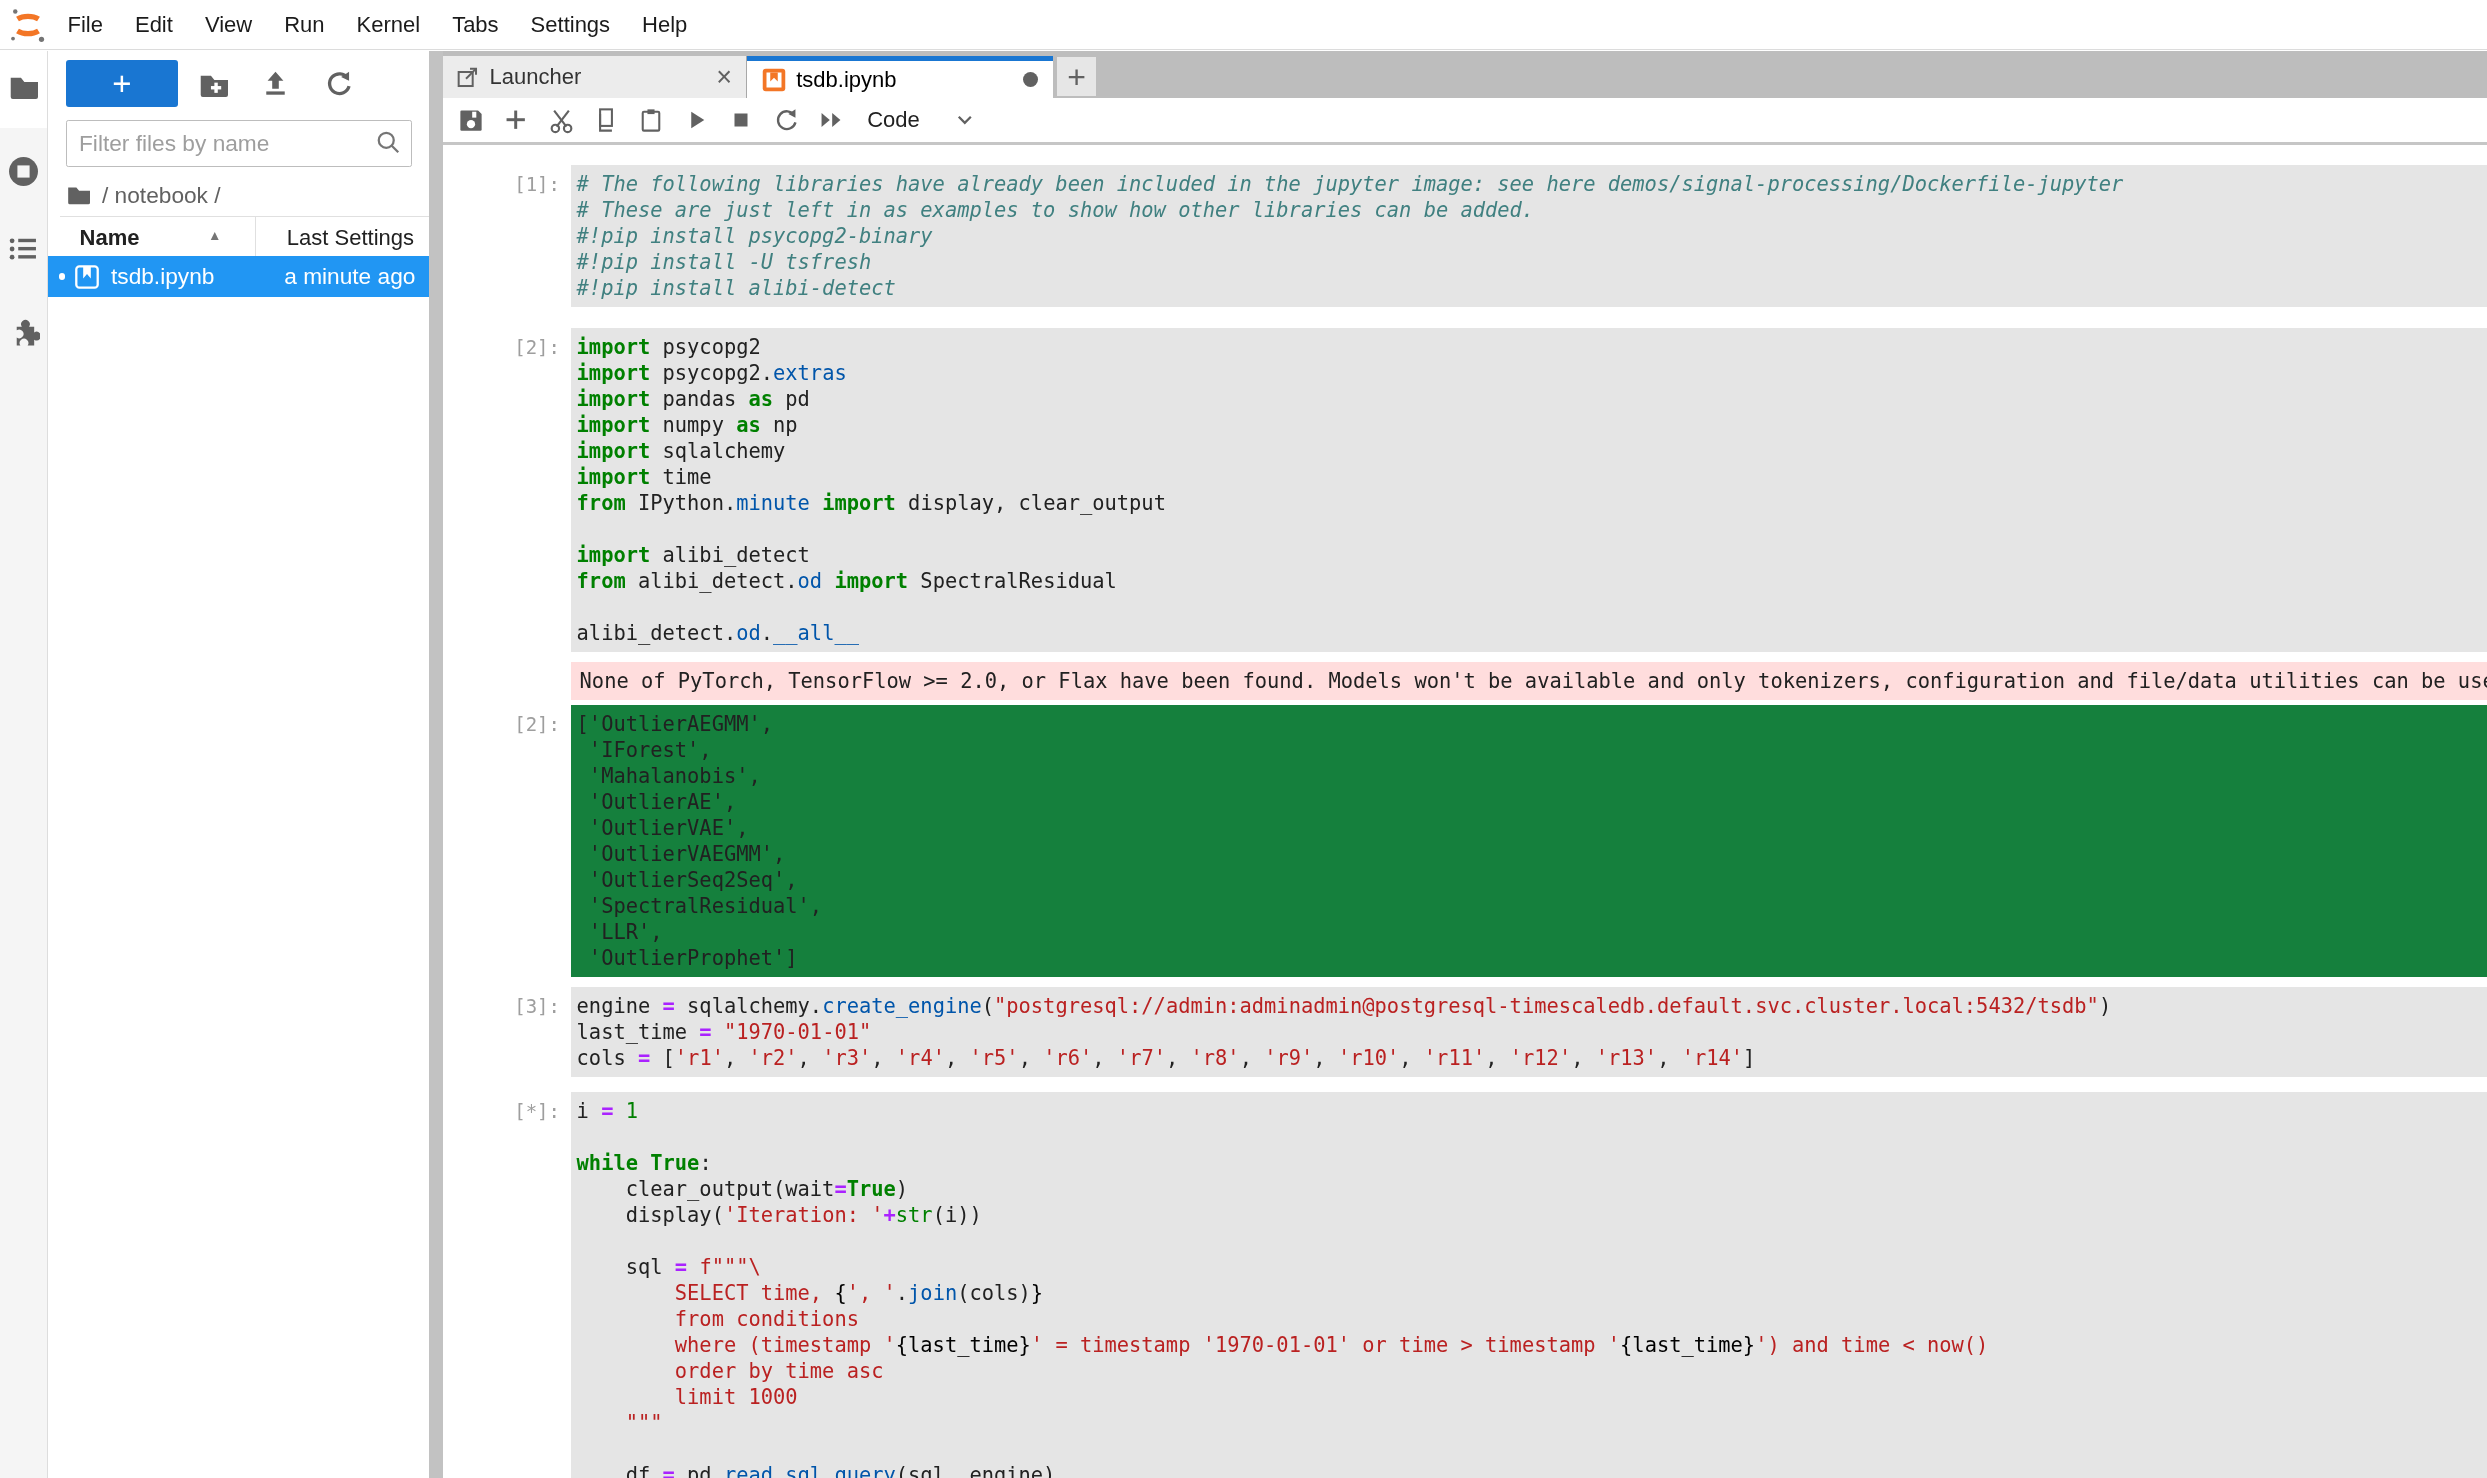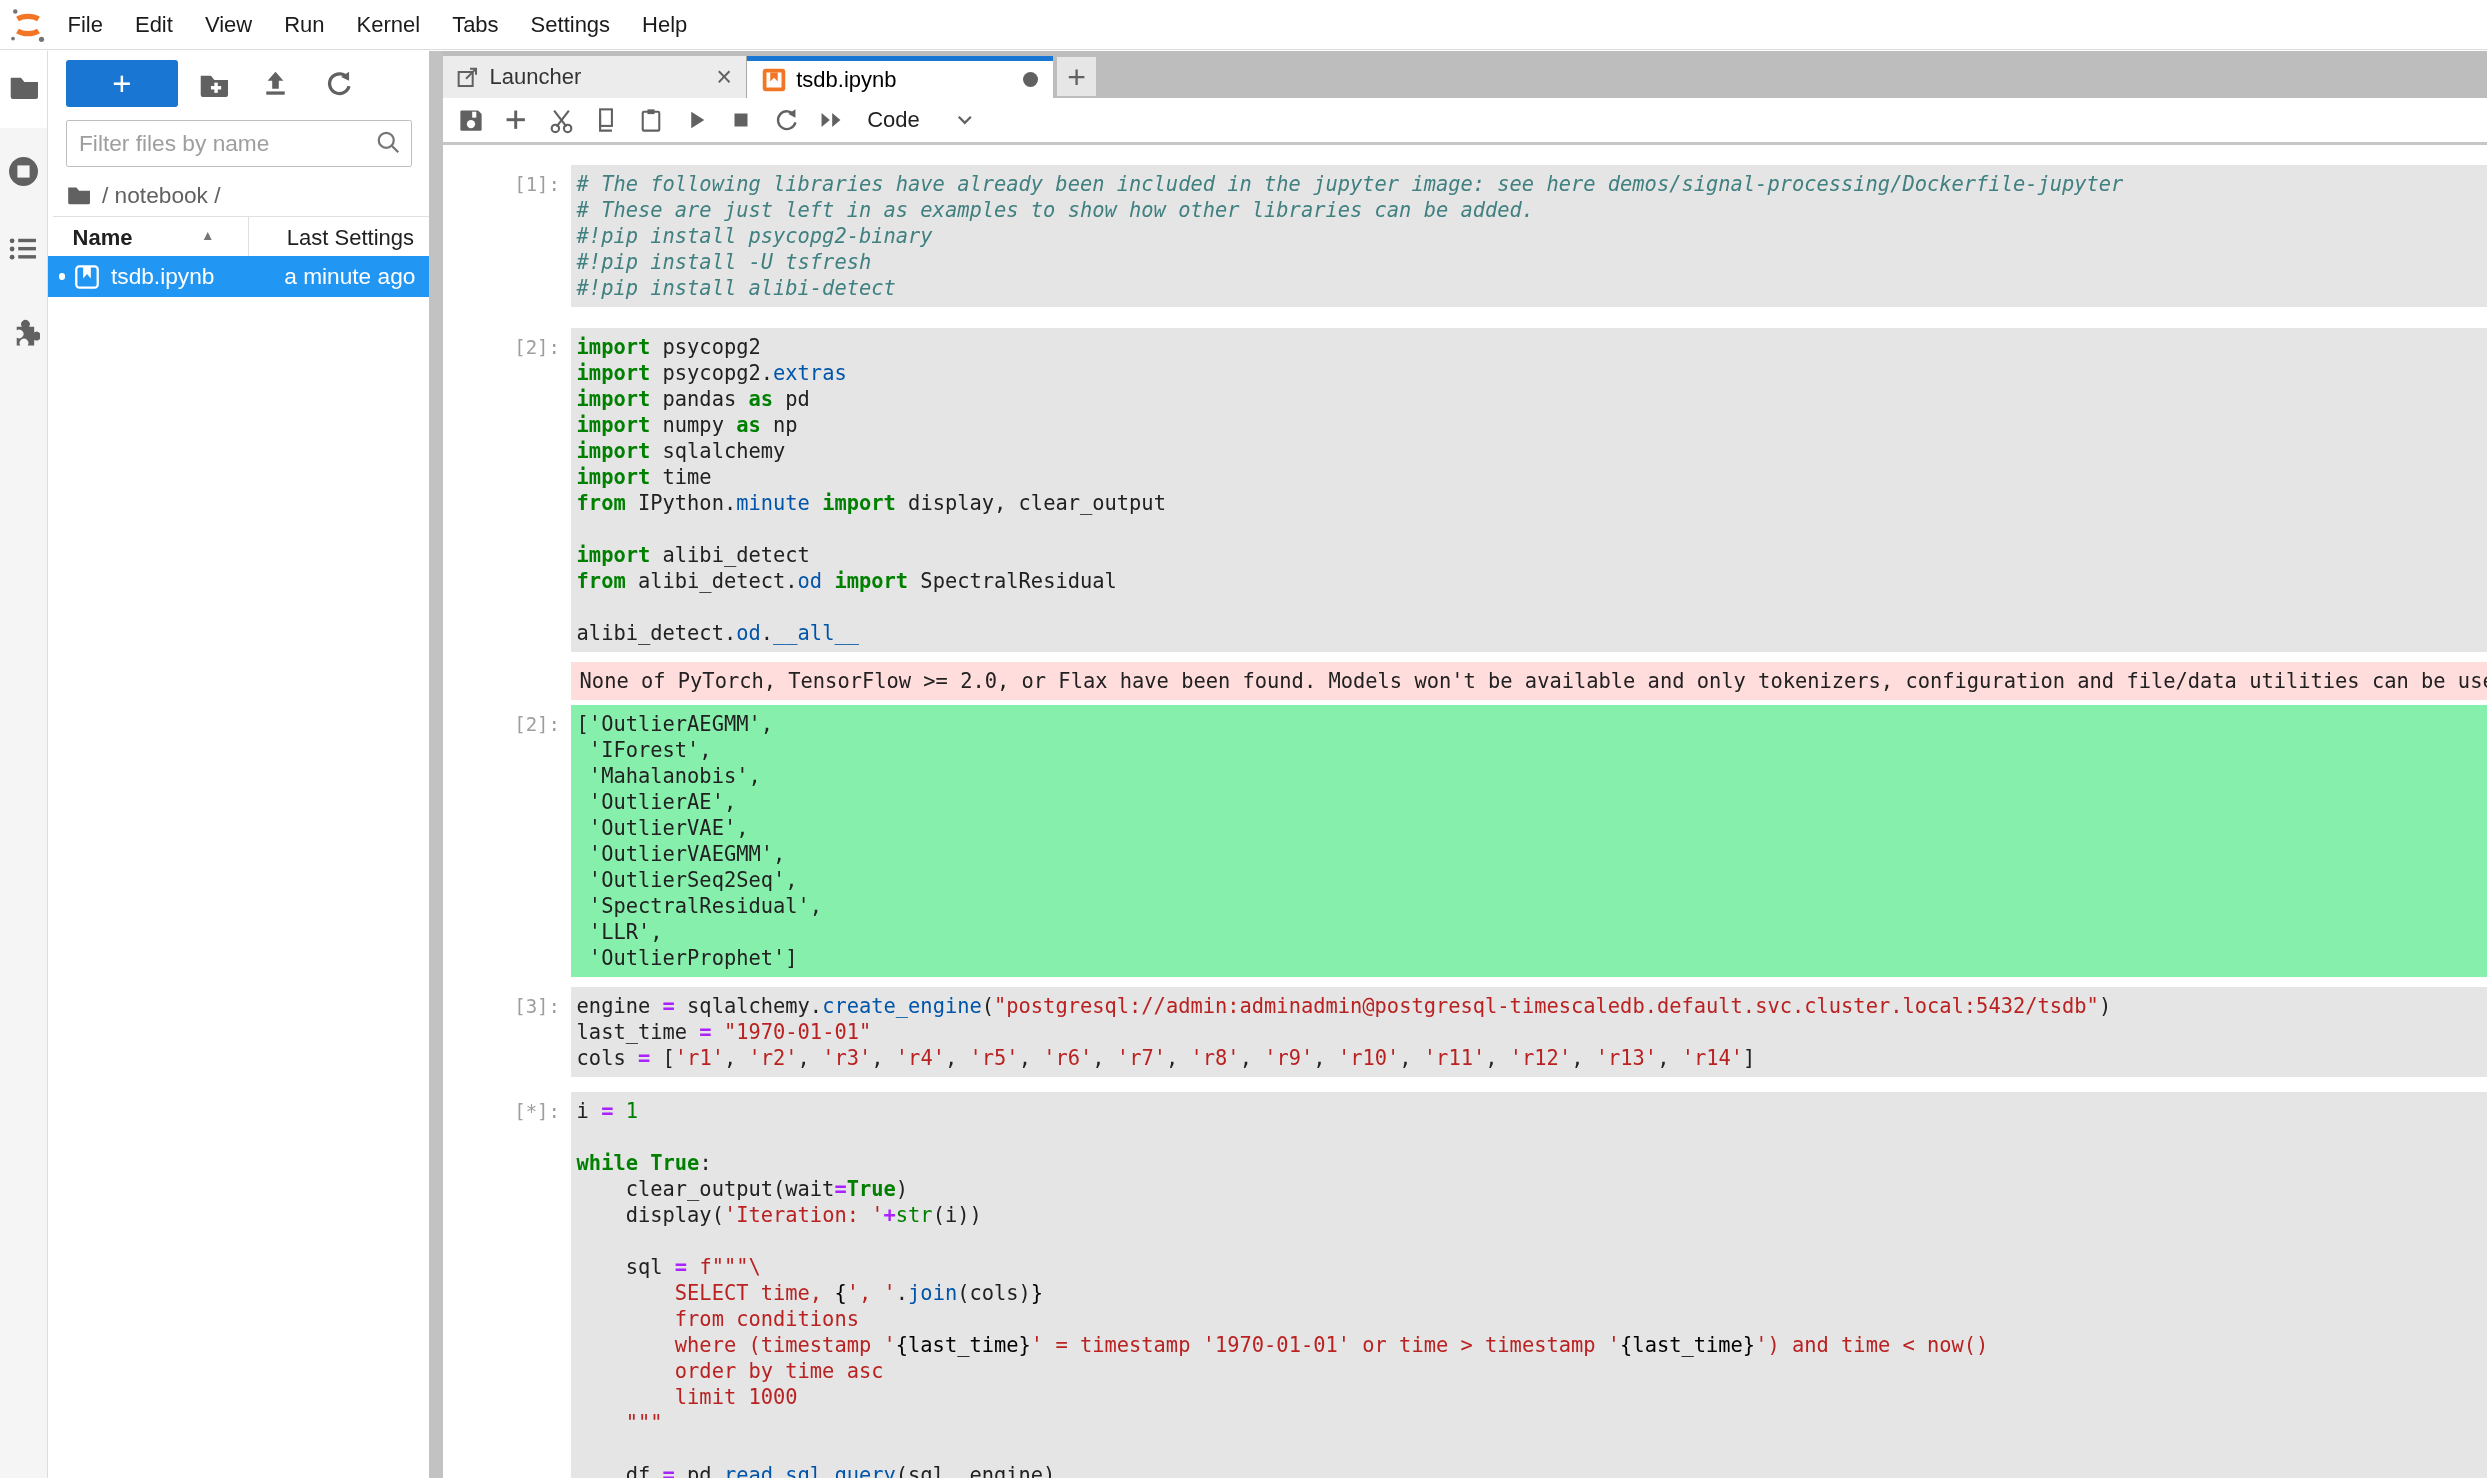--- a/index.html
+++ b/index.html
@@ -18,21 +18,21 @@
   .fb-toolbar{position:absolute;top:9px;left:0;right:0;height:47px;display:flex;align-items:center;}
   .new-btn{margin-left:18px;width:112px;height:47px;background:#1976d2;border:none;border-radius:3px;color:#fff;font-size:33px;line-height:1;display:flex;align-items:center;justify-content:center;}
   .fb-ic{width:45px;height:45px;display:flex;align-items:center;justify-content:center;}
   .fb-ic.first{margin-left:12px;} .fb-ic.gap{margin-left:18px;}
   .fb-search{position:absolute;top:69px;left:18px;right:16.6px;height:45px;border:1.5px solid #bdbdbd;border-radius:2.3px;display:flex;align-items:center;background:#fff;}
   .fb-search input{flex:1;border:none;outline:none;font-family:"Liberation Sans",sans-serif;font-size:22.7px;color:#333;padding:0 0 0 12px;background:transparent;}
   .fb-search input::placeholder{color:#9e9e9e;}
   .fb-search .mag{margin-right:9px;flex-shrink:0;}
   .fb-crumb{position:absolute;top:131px;left:18px;display:flex;align-items:flex-start;font-size:22.7px;color:#616161;}
   .fb-crumb .txt{margin-left:12px;}
-  .fb-header{position:absolute;top:165px;left:5px;right:0;height:41px;border-top:0.8px solid #e0e0e0;border-bottom:0.8px solid #e0e0e0;box-sizing:border-box;font-size:22px;color:#212121;}
+  .fb-header{position:absolute;top:165px;left:12px;right:0;height:41px;border-top:0.8px solid #e0e0e0;border-bottom:0.8px solid #e0e0e0;box-sizing:border-box;font-size:22px;color:#212121;}
   .fb-header .h-name{position:absolute;left:19.6px;top:7.6px;font-weight:bold;}
   .fb-header .h-sort{position:absolute;left:148px;top:10.6px;font-size:13.6px;color:#757575;}
   .fb-header .h-div{position:absolute;left:195px;top:0;bottom:0;width:0.8px;background:#e0e0e0;}
   .fb-header .h-mod{position:absolute;right:15px;top:7.6px;}
   .fb-row{position:absolute;top:205px;left:0;right:0;height:41px;background:#2196f3;color:#fff;display:flex;align-items:center;font-size:22.7px;}
   .fb-row .udot{margin-left:10.6px;width:6.8px;height:6.8px;border-radius:50%;background:#fff;flex-shrink:0;}
   .fb-row .fic{margin-left:9px;flex-shrink:0;display:flex;}
   .fb-row .fname{margin-left:10.6px;}
   .fb-row .ftime{margin-left:auto;margin-right:13.6px;}
   .splitter{width:13.6px;background:#c2c2c2;flex-shrink:0;}
@@ -56,21 +56,21 @@
   .cell-row{display:flex;margin-top:21px;}
   .cells > .cell-row:first-child{margin-top:19.6px;}
   .cell-row.row-warn{margin-top:10.6px;}
   .cell-row.row-out{margin-top:4.5px;}
   .cell-row.row-c3{margin-top:10.6px;}
   .cell-row.row-c4{margin-top:15px;}
   .prompt{width:128px;flex-shrink:0;text-align:right;padding:6px 10.6px 0 0;box-sizing:border-box;font-family:"DejaVu Sans Mono",monospace;font-size:19px;line-height:26px;color:#9e9e9e;}
   pre.cbody{margin:0;flex:1;font-family:"DejaVu Sans Mono",monospace;font-size:20.4px;line-height:26px;white-space:pre;color:#212121;min-width:0;}
   pre.cell-input{background:#e5e5e5;padding:6px 6px 6px 6px;}
   pre.stderr{background:#ffdddd;padding:6px 9px;}
-  pre.result{background:#86efac;padding:6px 6px;}
+  pre.result{background:#15803d;padding:6px 6px;}
   .tk-k{color:#008000;font-weight:bold;}
   .tk-b{color:#008000;}
   .tk-n{color:#008000;}
   .tk-s{color:#ba2121;}
   .tk-c{color:#408080;font-style:italic;}
   .tk-o{color:#aa22ff;font-weight:bold;}
   .tk-p{color:#0055aa;}
   .tk-f{color:#000;}
   .tk-t{color:#212121;text-align:right;}
 </style>

